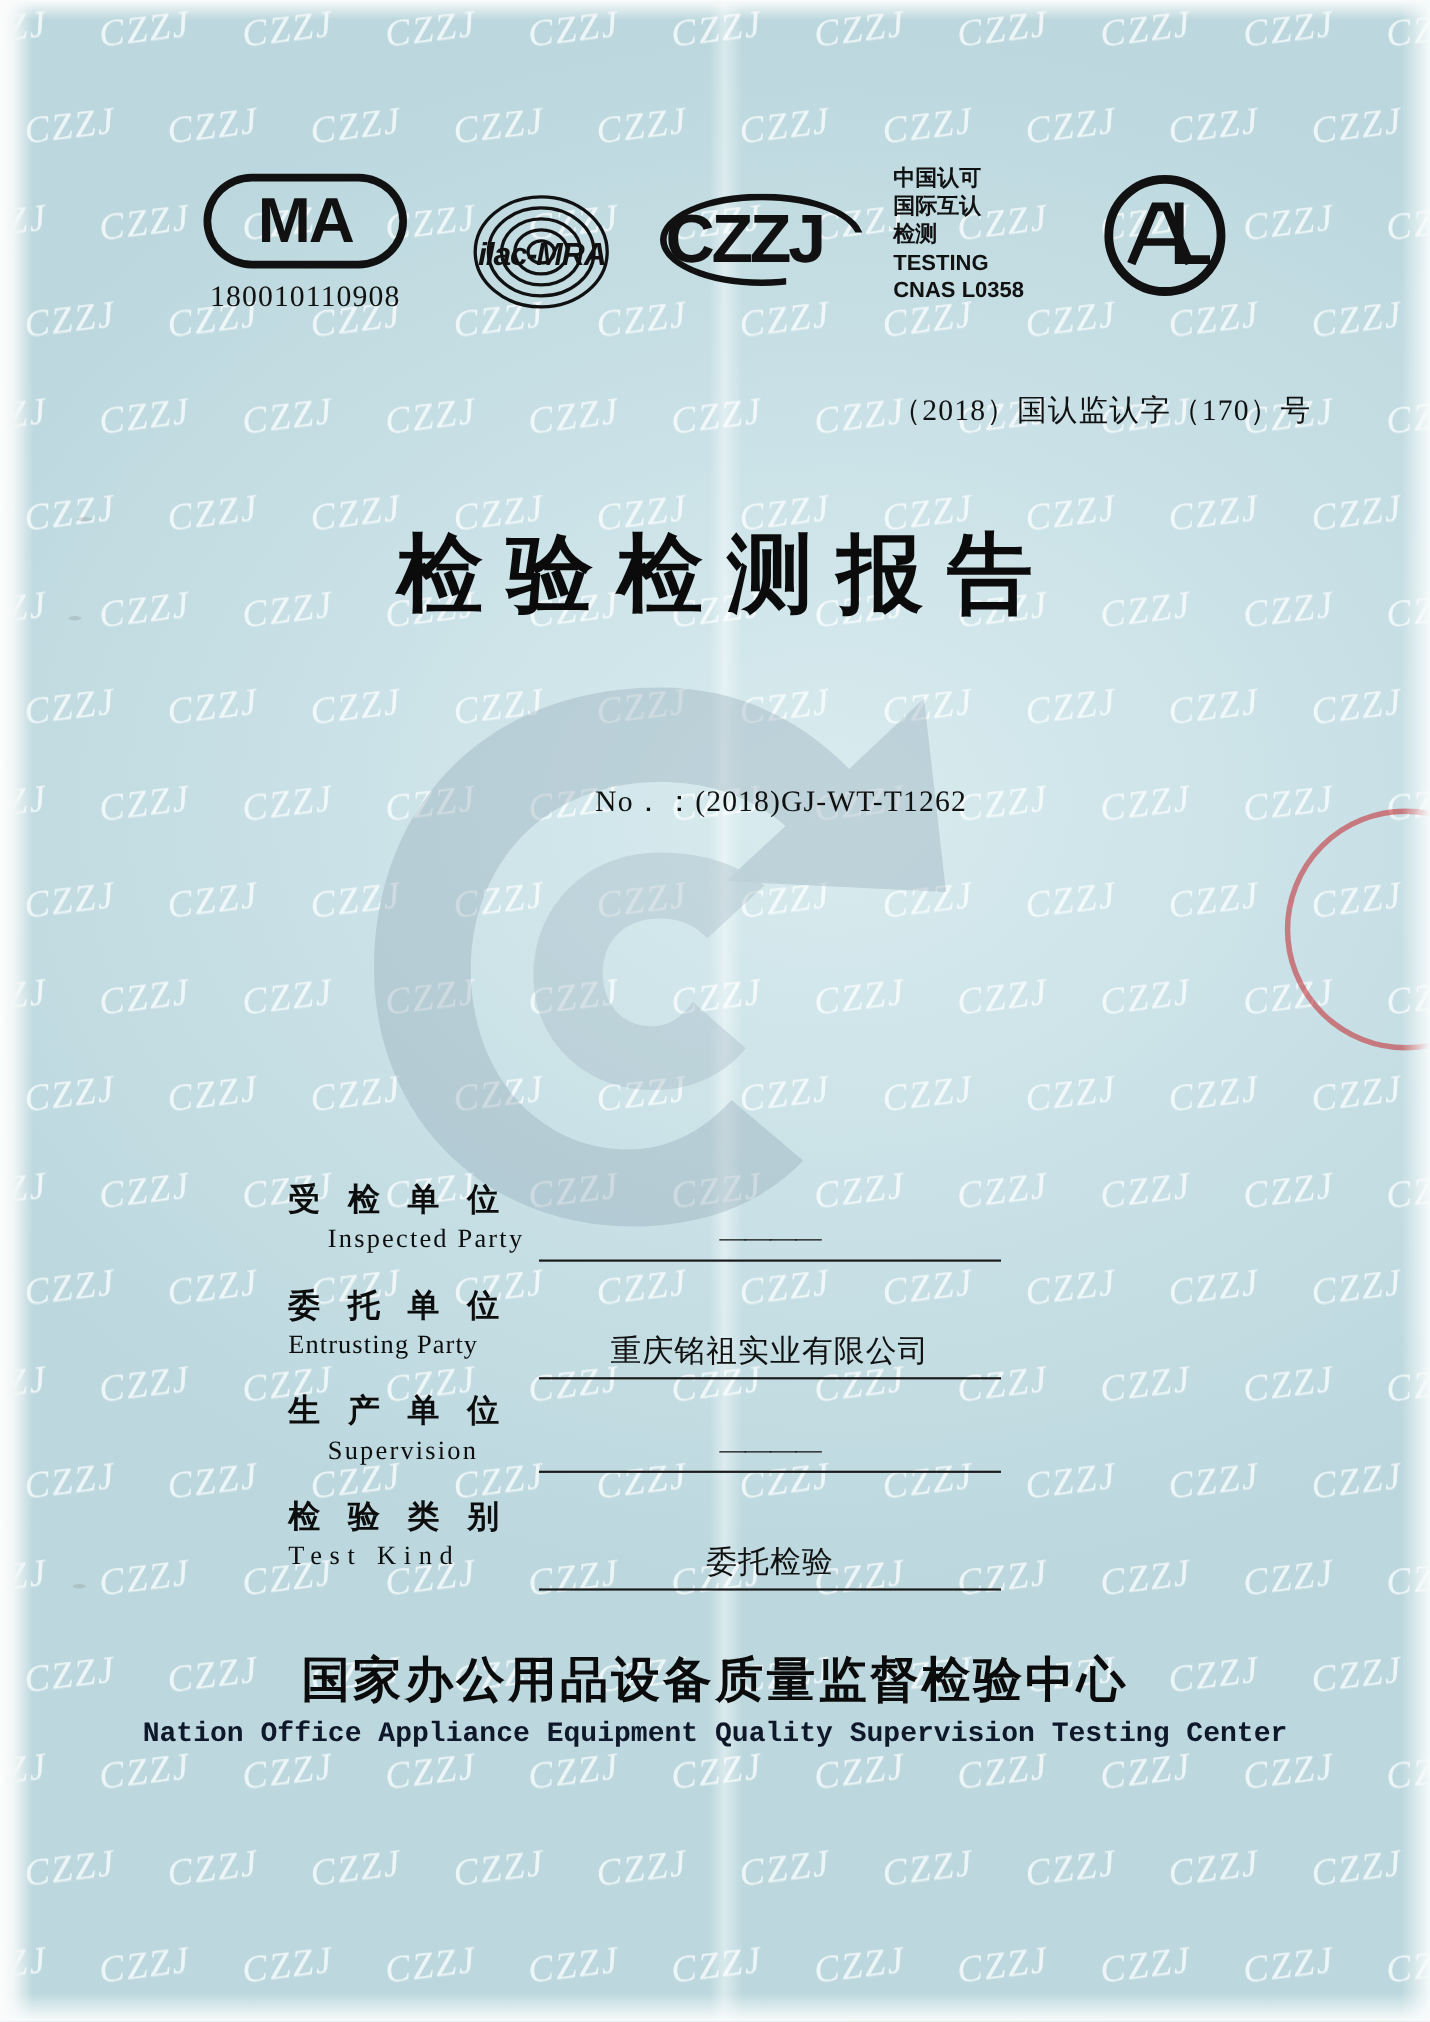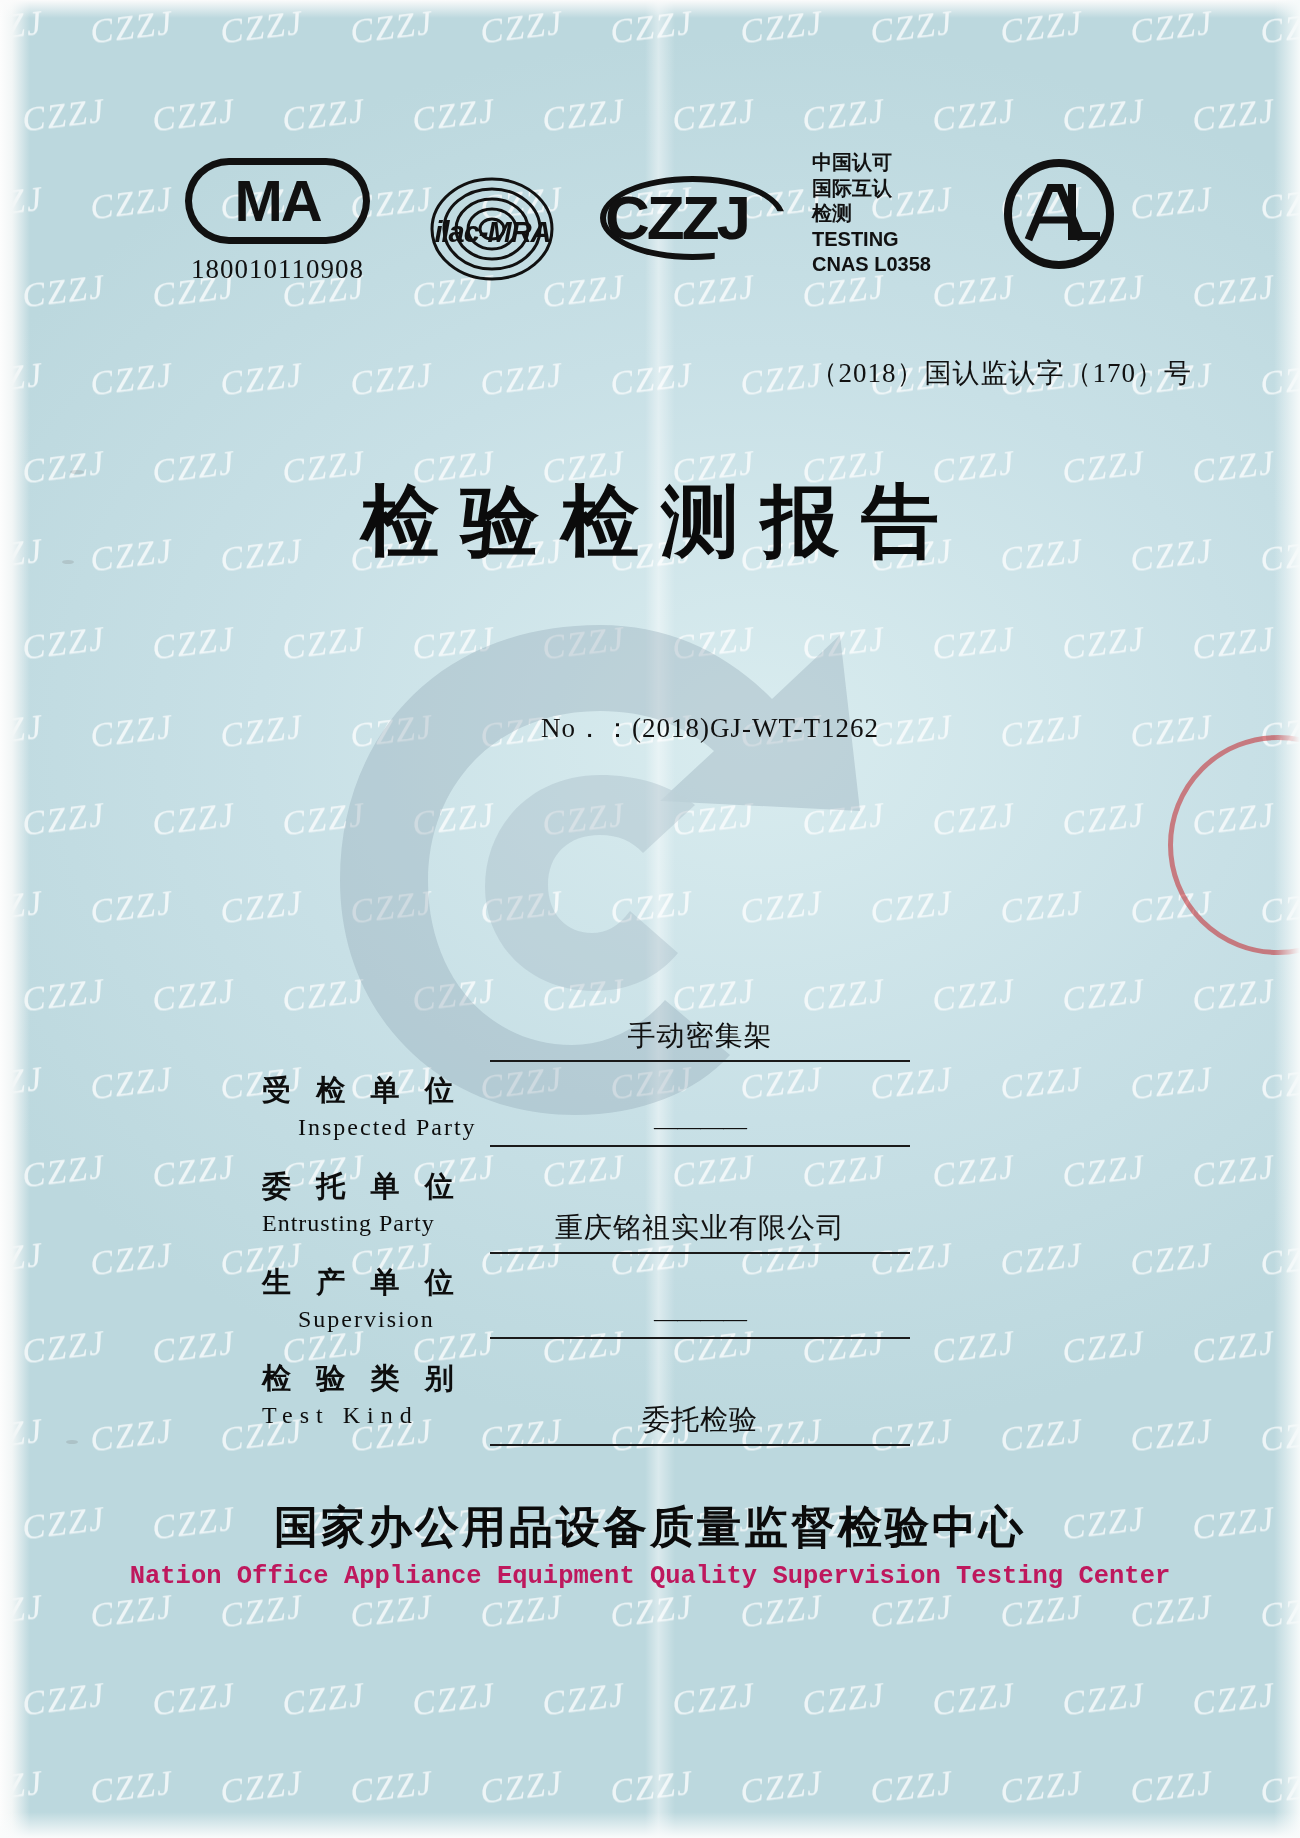--- a/index.html
+++ b/index.html
@@ -299,21 +299,21 @@
   .footer-en {
     position: absolute;
     top: 1562px;
     left: 0;
     width: 1300px;
     text-align: center;
     font-family: "Liberation Mono", monospace;
     font-weight: bold;
     font-size: 25.5px;
     letter-spacing: 0px;
-    color: #be185d;
+    color: #0f172a;
   }
 
   
   .seal {
     position: absolute;
     right: -88px;
     top: 735px;
     width: 210px;
     height: 210px;
     border-radius: 50%;
@@ -627,21 +627,20 @@
   <div class="gov-no">（2018）国认监认字（170）号</div>
 
   <div class="title-cn">检验检测报告</div>
   <div class="report-no">No．：(2018)GJ-WT-T1262</div>
 
   <div class="seal"></div>
   <div class="seal-text">国家办公用</div>
 
   <div class="fields" id="fields-container">
       <div class="field-row">
-        <div class="field-value">手动密集架</div>
       </div>
       <div class="field-row">
         <div class="field-label">
           <div class="label-cn">受 检 单 位</div>
           <div class="label-en sp2">Inspected Party</div>
         </div>
         <div class="field-value dash">————</div>
       </div>
       <div class="field-row">
         <div class="field-label">

